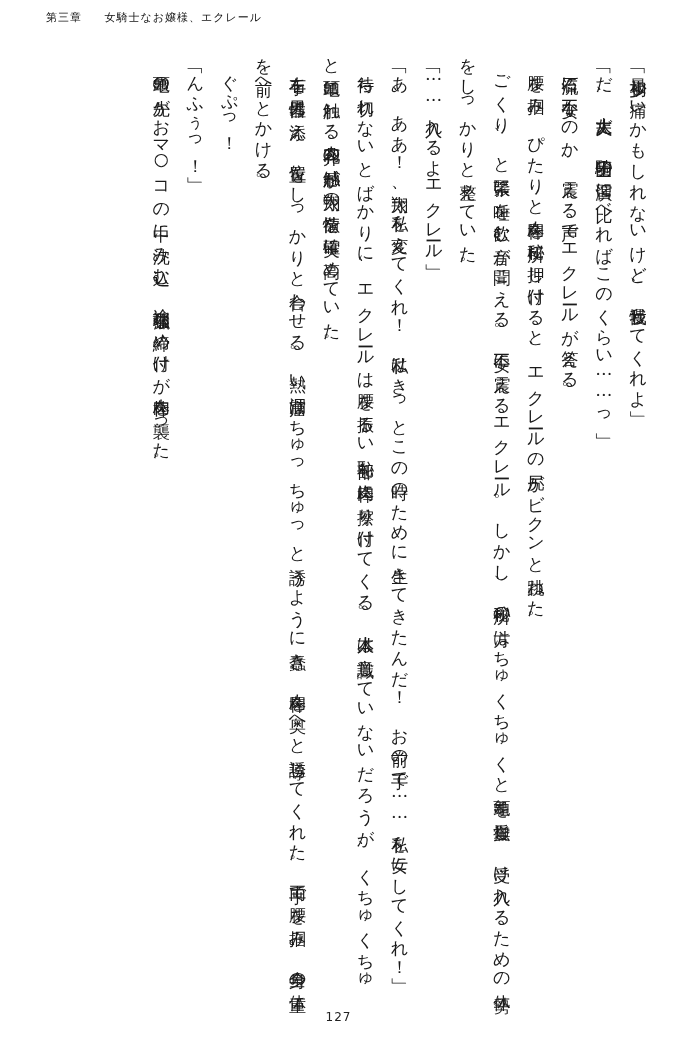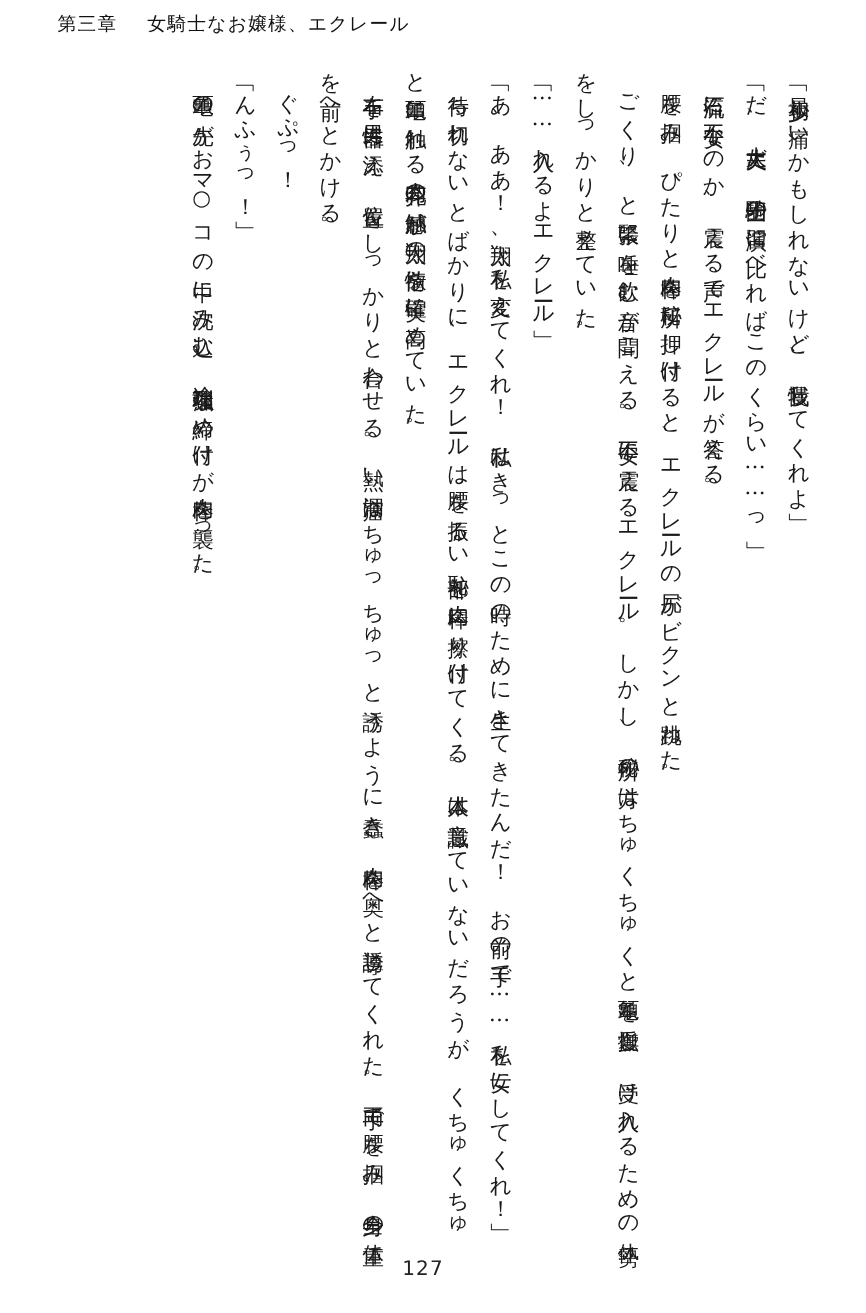--- a/index.html
+++ b/index.html
@@ -23,21 +23,21 @@
     box-sizing: border-box;
   }
 
   
   .header {
     position: absolute;
     top: 10px;
     left: 46px;
     right: 46px;
     height: 30px;
-    font-size: 15px;
+    font-size: 11px;
     letter-spacing: 1px;
     color: #111;
     white-space: nowrap;
   }
   .header .chap-num {
     margin-right: 18px;
   }
 
   
   .body-block {
@@ -63,21 +63,21 @@
   .body-block p.ind {
     text-indent: 1em;
   }
 
   .page-number {
     position: absolute;
     bottom: 26px;
     left: 0;
     right: 16px;
     text-align: center;
-    font-size: 16px;
+    font-size: 12px;
     font-family: "DejaVu Sans", "Liberation Sans", sans-serif;
     color: #222;
     letter-spacing: 1px;
   }
   .footer-mark {
     position: absolute;
     bottom: 2px;
     left: 0;
     right: 0;
     text-align: center;

